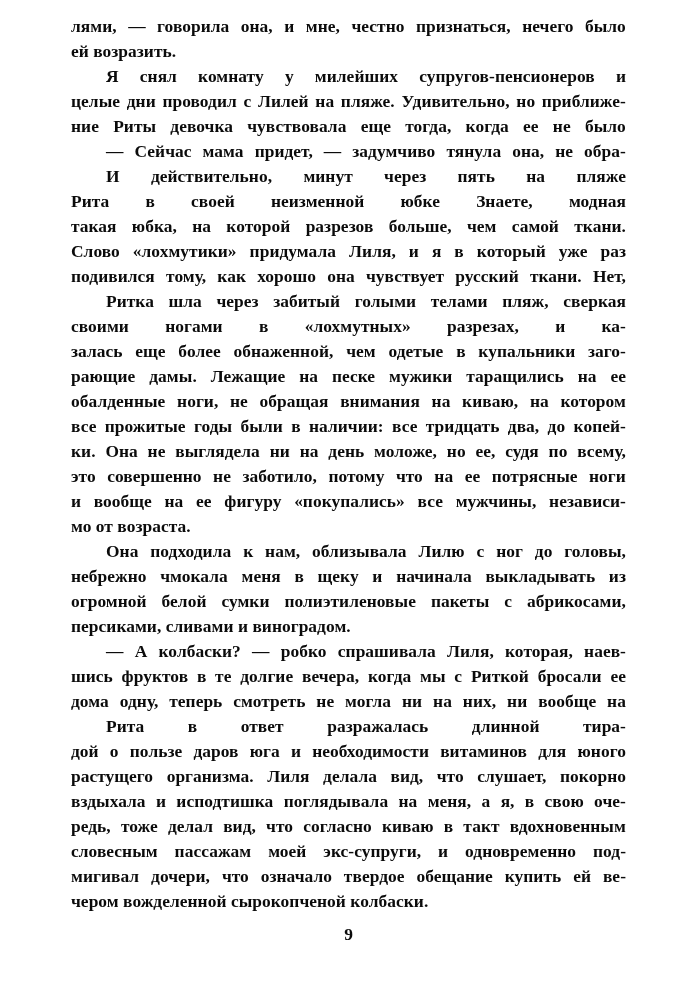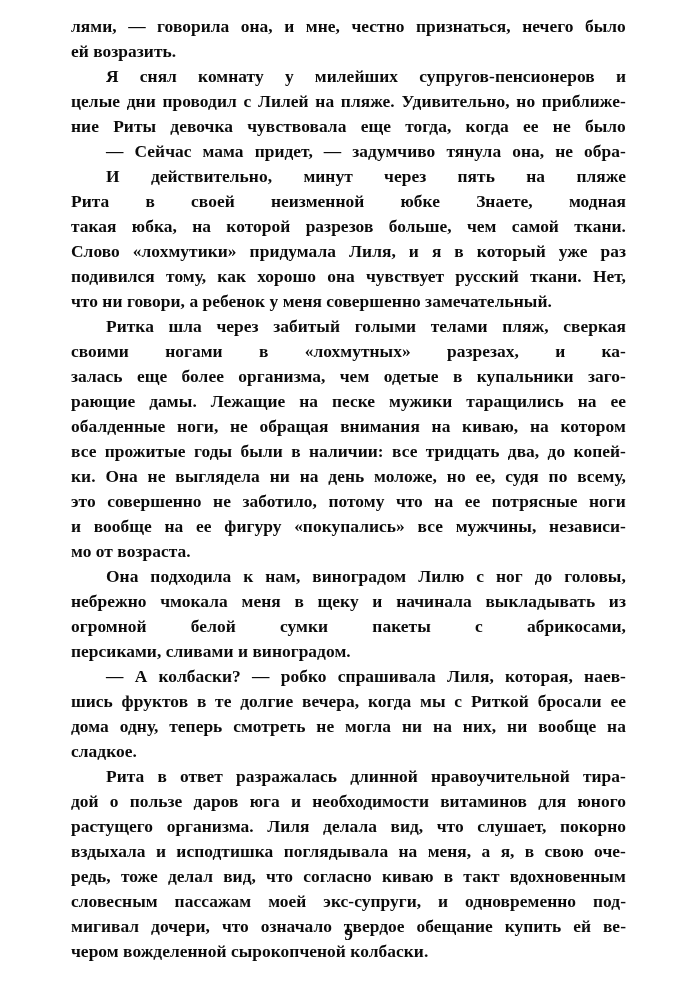--- a/index.html
+++ b/index.html
@@ -185,21 +185,20 @@
           <span>подивился</span>
           <span>тому,</span>
           <span>как</span>
           <span>хорошо</span>
           <span>она</span>
           <span>чувствует</span>
           <span>русский</span>
           <span>ткани.</span>
           <span>Нет,</span>
         </div>
-        <div class="line">что ни говори, а ребенок у меня совершенно замечательный.</div>
       </div>
       <div class="paragraph">
         <div class="line justify indent">
           <span>Ритка</span>
           <span>шла</span>
           <span>через</span>
           <span>забитый</span>
           <span>голыми</span>
           <span>телами</span>
           <span>пляж,</span>
@@ -211,21 +210,21 @@
           <span>в</span>
           <span>«лохмутных»</span>
           <span>разрезах,</span>
           <span>и</span>
           <span>ка-</span>
         </div>
         <div class="line justify">
           <span>залась</span>
           <span>еще</span>
           <span>более</span>
-          <span>организма,</span>
+          <span>обнаженной,</span>
           <span>чем</span>
           <span>одетые</span>
           <span>в</span>
           <span>купальники</span>
           <span>заго-</span>
         </div>
         <div class="line justify">
           <span>рающие</span>
           <span>дамы.</span>
           <span>Лежащие</span>
@@ -299,21 +298,21 @@
           <span>независи-</span>
         </div>
         <div class="line">мо от возраста.</div>
       </div>
       <div class="paragraph">
         <div class="line justify indent">
           <span>Она</span>
           <span>подходила</span>
           <span>к</span>
           <span>нам,</span>
-          <span>виноградом</span>
+          <span>облизывала</span>
           <span>Лилю</span>
           <span>с</span>
           <span>ног</span>
           <span>до</span>
           <span>головы,</span>
         </div>
         <div class="line justify">
           <span>небрежно</span>
           <span>чмокала</span>
           <span>меня</span>
@@ -321,20 +320,21 @@
           <span>щеку</span>
           <span>и</span>
           <span>начинала</span>
           <span>выкладывать</span>
           <span>из</span>
         </div>
         <div class="line justify">
           <span>огромной</span>
           <span>белой</span>
           <span>сумки</span>
+          <span>полиэтиленовые</span>
           <span>пакеты</span>
           <span>с</span>
           <span>абрикосами,</span>
         </div>
         <div class="line">персиками, сливами и виноградом.</div>
       </div>
       <div class="paragraph">
         <div class="line justify indent">
           <span>—</span>
           <span>А</span>
@@ -367,30 +367,28 @@
           <span>смотреть</span>
           <span>не</span>
           <span>могла</span>
           <span>ни</span>
           <span>на</span>
           <span>них,</span>
           <span>ни</span>
           <span>вообще</span>
           <span>на</span>
         </div>
-        <div class="line">сладкое.</div>
       </div>
       <div class="paragraph">
         <div class="line justify indent">
           <span>Рита</span>
           <span>в</span>
           <span>ответ</span>
           <span>разражалась</span>
           <span>длинной</span>
-          <span>нравоучительной</span>
           <span>тира-</span>
         </div>
         <div class="line justify">
           <span>дой</span>
           <span>о</span>
           <span>пользе</span>
           <span>даров</span>
           <span>юга</span>
           <span>и</span>
           <span>необходимости</span>

